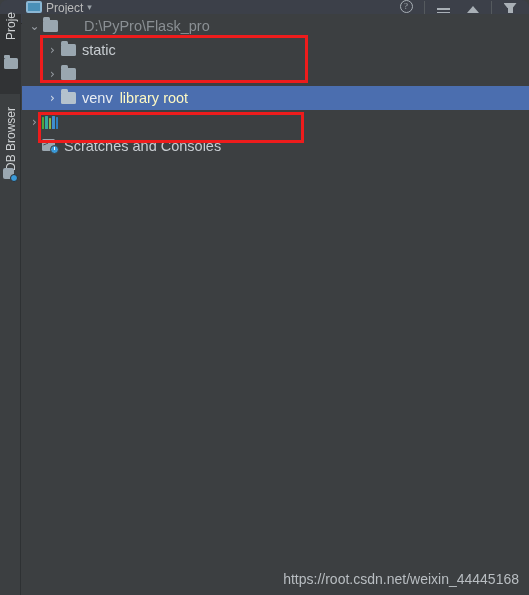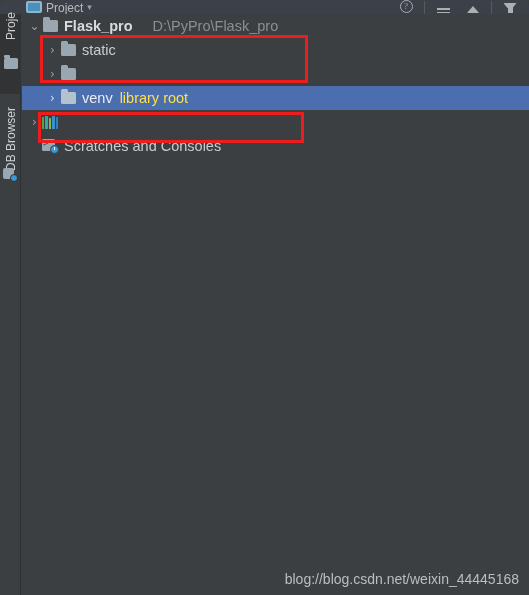--- a/index.html
+++ b/index.html
@@ -206,21 +206,21 @@
     content:""; position:absolute; left:3.2px; top:1.6px;
     width:1.2px; height:3px; background:#ffffff;
   }
 
   .name { line-height:24px; }
   .name.bold { font-weight:bold; color:#d6dbe0; }
   .path {
     color:#8a8f93; margin-left:20px; line-height:24px; font-size:14.5px;
   }
   .suffix { margin-left:7px; line-height:24px; }
-  .row.selected .suffix { color:#fde047; }
+  .row.selected .suffix { color:#fef9c3; }
 
   .indent-1 { padding-left:6px; }
   .indent-2 { padding-left:24px; }
   .indent-3 { padding-left:43px; }
 
   
   .redbox {
     position:absolute; border:3px solid #ee1c1c; pointer-events:none;
   }
   #redbox-folders { left:40px; top:35px; width:268px; height:48px; }
@@ -286,21 +286,20 @@
     </div>
   </div>
 
   <div class="tree">
 
     <div class="row indent-1">
       <span class="arrow">⌄</span>
       <span class="ico">
           <span class="folder"></span>
         </span>
-      <span class="name bold">Flask_pro</span>
       <span class="path">D:\PyPro\Flask_pro</span>
     </div>
 
     <div class="row indent-2">
       <span class="arrow">›</span>
       <span class="ico">
           <span class="folder"></span>
         </span>
       <span class="name">static</span>
     </div>
@@ -344,15 +343,15 @@
           </span>
       </span>
       <span class="name">Scratches and Consoles</span>
     </div>
 
   </div>
 
   <div class="redbox" id="redbox-folders"></div>
   <div class="redbox" id="redbox-apppy"></div>
 
-  <div class="watermark">blog://blog.csdn.net/weixin_44445168</div>
+  <div class="watermark">https://root.csdn.net/weixin_44445168</div>
 
 </div>
 
 </body></html>

